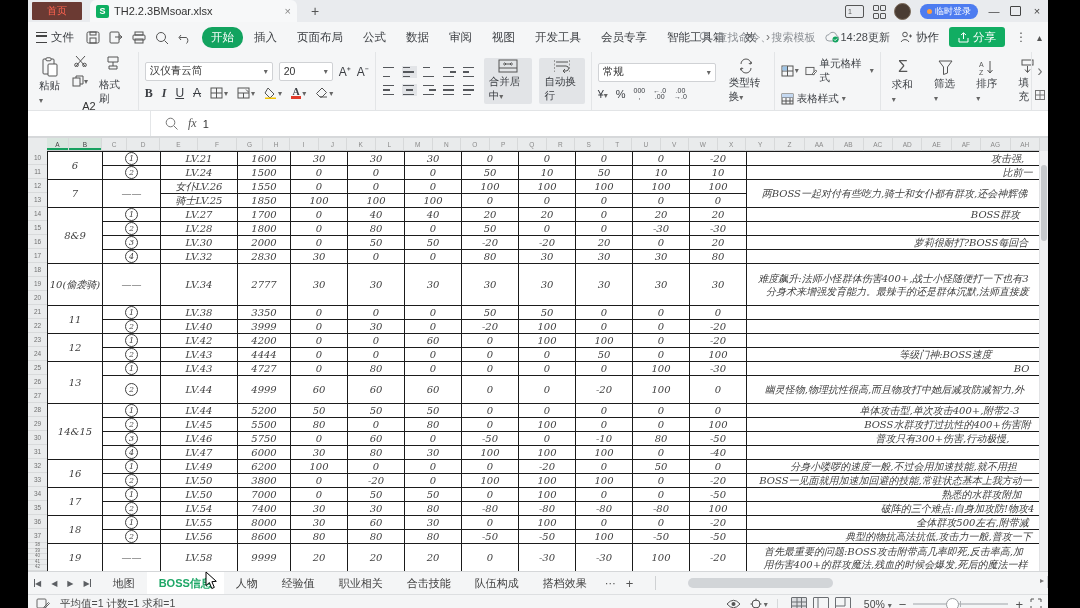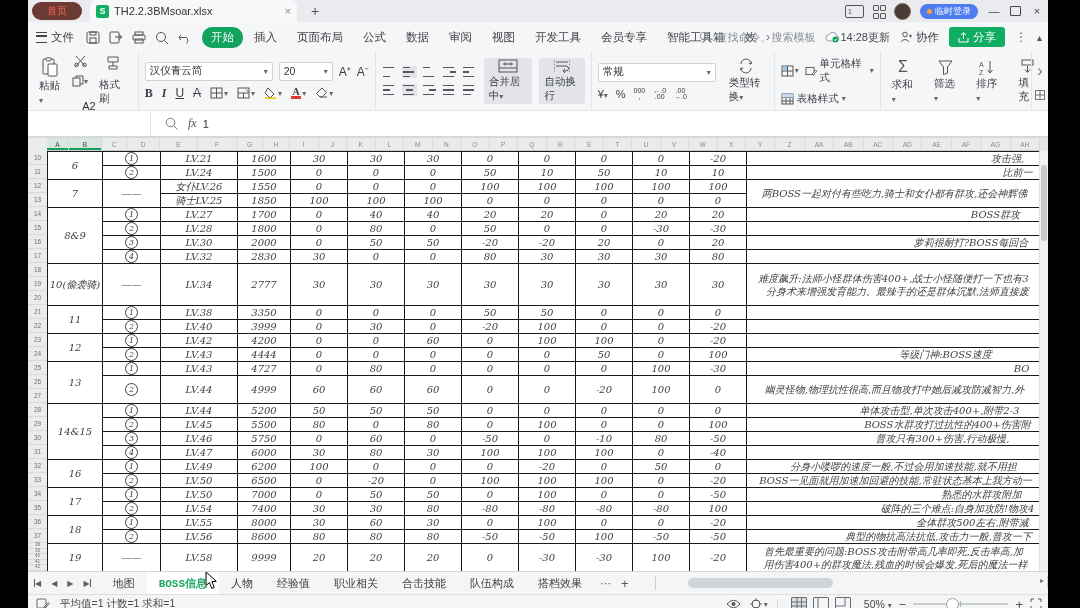--- a/index.html
+++ b/index.html
@@ -2,21 +2,21 @@
 <html><head>
 <meta charset="utf-8">
 <style>
   html,body{margin:0;padding:0;}
   body{width:1080px;height:608px;background:#000;position:relative;overflow:hidden;
        font-family:"Liberation Sans",sans-serif;-webkit-font-smoothing:antialiased;}
   #app{position:absolute;left:28px;top:0;width:1020px;height:608px;background:#f5f6f7;}
 
   
   #titlebar{height:22px;background:#e9ebee;display:flex;align-items:center;position:relative;}
-  .home-btn{margin-left:4px;width:50px;height:18px;border-radius:9px;background:#6b3a33;
+  .home-btn{margin-left:4px;width:50px;height:18px;border-radius:1px;background:#6b3a33;
     color:#ff6350;font-size:10px;display:flex;align-items:center;justify-content:center;}
   .doc-tab{margin-left:8px;width:195px;height:22px;background:#f7f8f9;border-radius:6px 6px 0 0;
     display:flex;align-items:center;padding:0 6px;font-size:11px;color:#333;}
   .slogo{width:13px;height:13px;background:#0eaf61;color:#fff;border-radius:2px;font-size:9px;
     font-weight:bold;display:flex;align-items:center;justify-content:center;margin-right:5px;}
   .doc-tab .tclose{margin-left:auto;color:#888;font-size:11px;}
   .newtab{color:#555;font-size:14px;margin-left:14px;}
   #titlebar .right{position:absolute;right:4px;top:0;height:22px;display:flex;align-items:center;gap:9px;}
   .ic-split{width:15px;height:11px;border:1px solid #555;border-radius:2px;font-size:7px;color:#555;
     display:flex;align-items:center;justify-content:flex-start;padding-left:2px;}
@@ -913,21 +913,21 @@
             <td class="v c-k">0</td>
             <td class="v c-b">50</td>
             <td class="v c-k">0</td>
             <td class="note">
               <div style="padding-left: 20px;">分身小喽啰的速度一般,不过会用加速技能,就不用担</div>
             </td>
           </tr>
           <tr style="height: 14px;">
             <td class="circ"><span class="cnum">2</span></td>
             <td class="lv">LV.50</td>
-            <td class="hp">6500</td>
+            <td class="hp">3800</td>
             <td class="v c-k">0</td>
             <td class="v c-k">-20</td>
             <td class="v c-k">0</td>
             <td class="v c-p">100</td>
             <td class="v c-p">100</td>
             <td class="v c-p">100</td>
             <td class="v c-k">0</td>
             <td class="v c-k">-20</td>
             <td class="note">
               <div style="padding-left: 4px;">BOSS一见面就用加速加回避的技能,常驻状态基本上我方动一</div>
@@ -1025,21 +1025,21 @@
       </div>
   </div>
 
   <div id="tabsbar">
     <span class="navs">
       <span><span class="bar"></span>◀</span>
       <span>◀</span>
       <span>▶</span>
       <span>▶<span class="bar"></span></span>
     </span>
-    <span id="sheettabs" style="display:flex;align-items:flex-end;height:22px;font-family:Liberation Mono, monospace;">
+    <span id="sheettabs" style="display:flex;align-items:flex-end;height:22px;">
         <span class="stab">地图</span>
         <span class="stab active">BOSS信息</span>
         <span class="stab">人物</span>
         <span class="stab">经验值</span>
         <span class="stab">职业相关</span>
         <span class="stab">合击技能</span>
         <span class="stab">队伍构成</span>
         <span class="stab">搭档效果</span>
       </span>
     <span class="tabmore">⋯</span>

